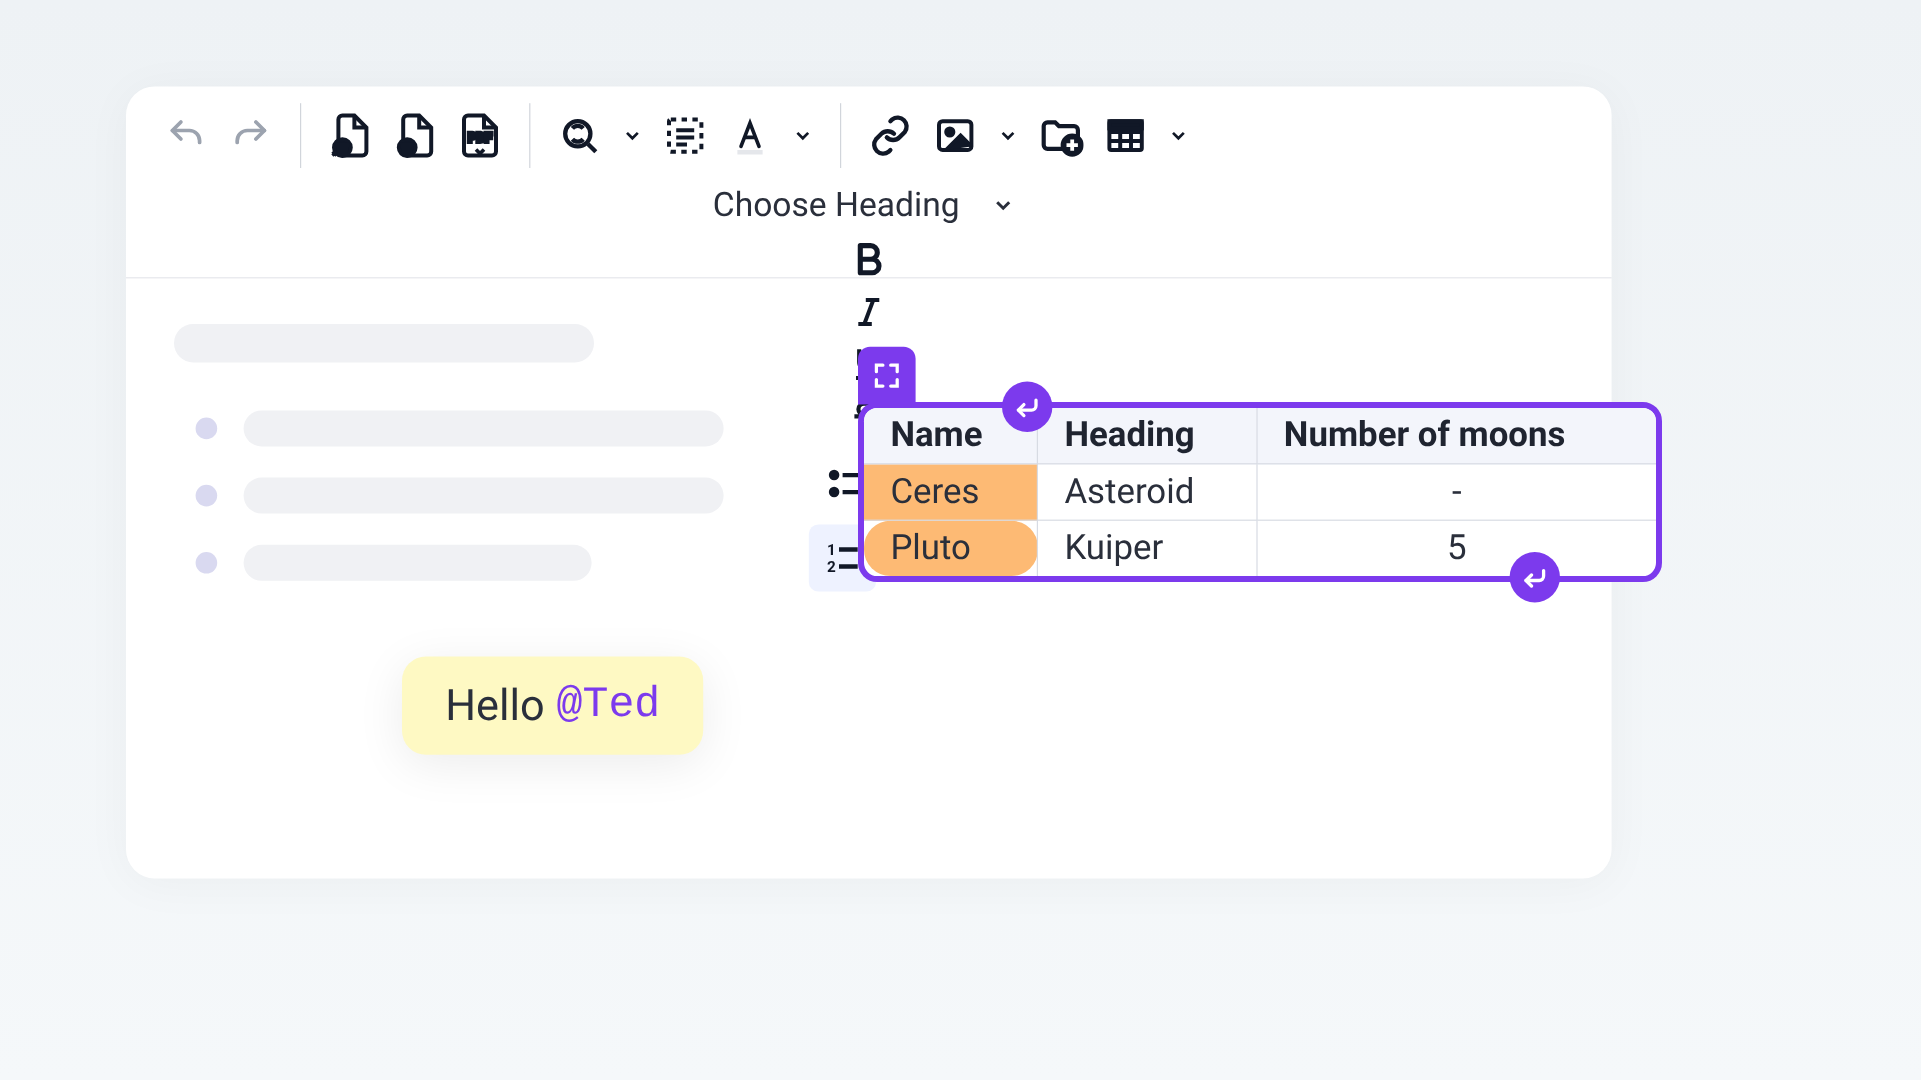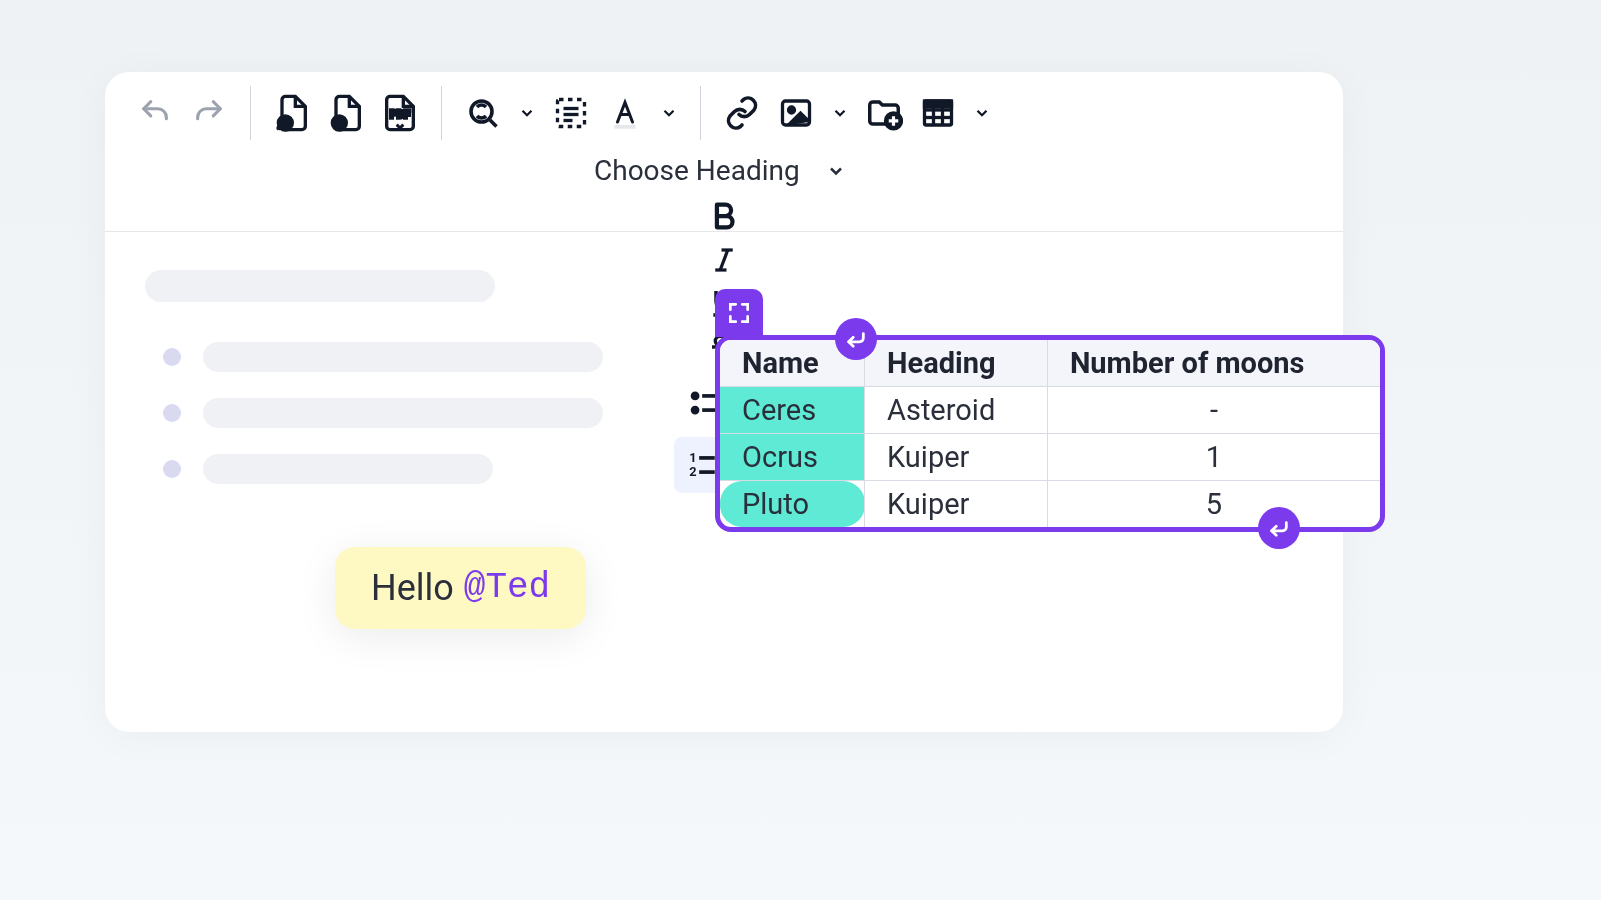--- a/index.html
+++ b/index.html
@@ -163,21 +163,21 @@
     border: 1px solid #d7dbe3;
     padding: 6px 22px;
     text-align: left;
     vertical-align: middle;
   }
   table.data th {
     background: #f3f5fb;
     font-weight: 700;
     color:#1f2430;
   }
-  table.data td.rowhead { background:#5eead4; }
+  table.data td.rowhead { background:#fdba74; }
   table.data td.center { text-align:center; }
   table.data tr:first-child th:first-child { border-top-left-radius: 11px; }
   table.data tr:first-child th:last-child  { border-top-right-radius: 11px; }
   table.data tr:last-child td:first-child  { border-bottom-left-radius: 11px; border-radius: 22px; }
   table.data tr:last-child td:last-child   { border-bottom-right-radius: 11px; }
   table.data th, table.data tr:first-child th { border-top: none; }
   table.data th:first-child, table.data td:first-child { border-left:none; }
   table.data th:last-child, table.data td:last-child { border-right:none; }
   table.data tr:last-child td { border-bottom:none; }
 
@@ -434,24 +434,19 @@
       <th>Name</th>
       <th>Heading</th>
       <th>Number of moons</th>
     </tr>
     <tr>
       <td class="rowhead">Ceres</td>
       <td>Asteroid</td>
       <td class="center">-</td>
     </tr>
     <tr>
-      <td class="rowhead">Ocrus</td>
-      <td>Kuiper</td>
-      <td class="center">1</td>
-    </tr>
-    <tr>
       <td class="rowhead">Pluto</td>
       <td>Kuiper</td>
       <td class="center">5</td>
     </tr>
   </tbody>
     </table>
 </div>
 
 </body></html>

